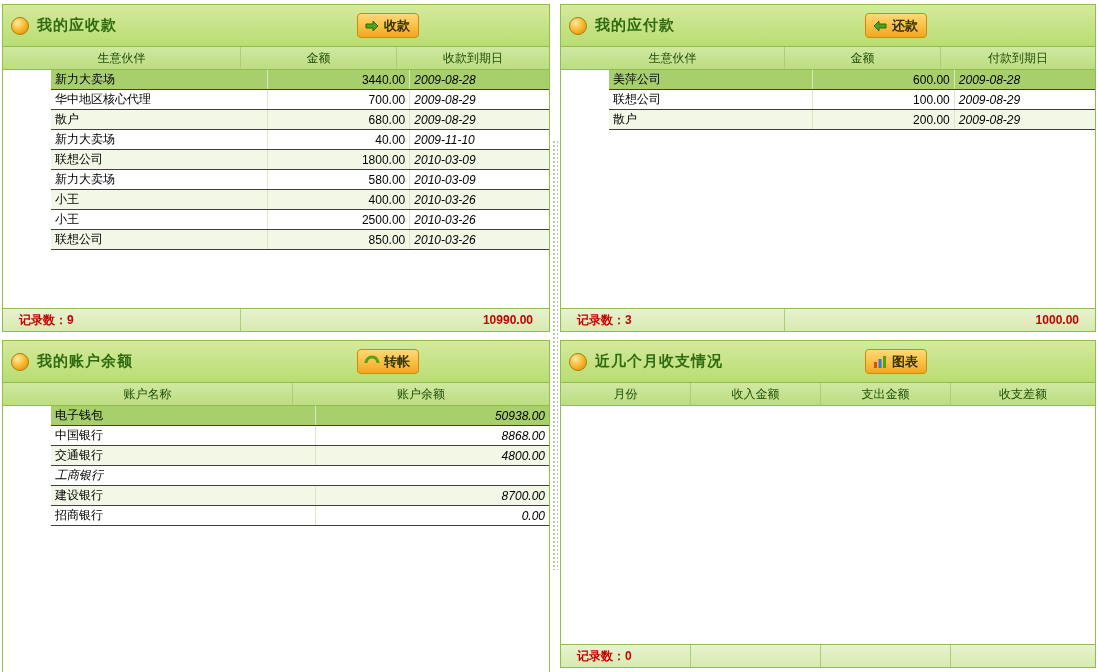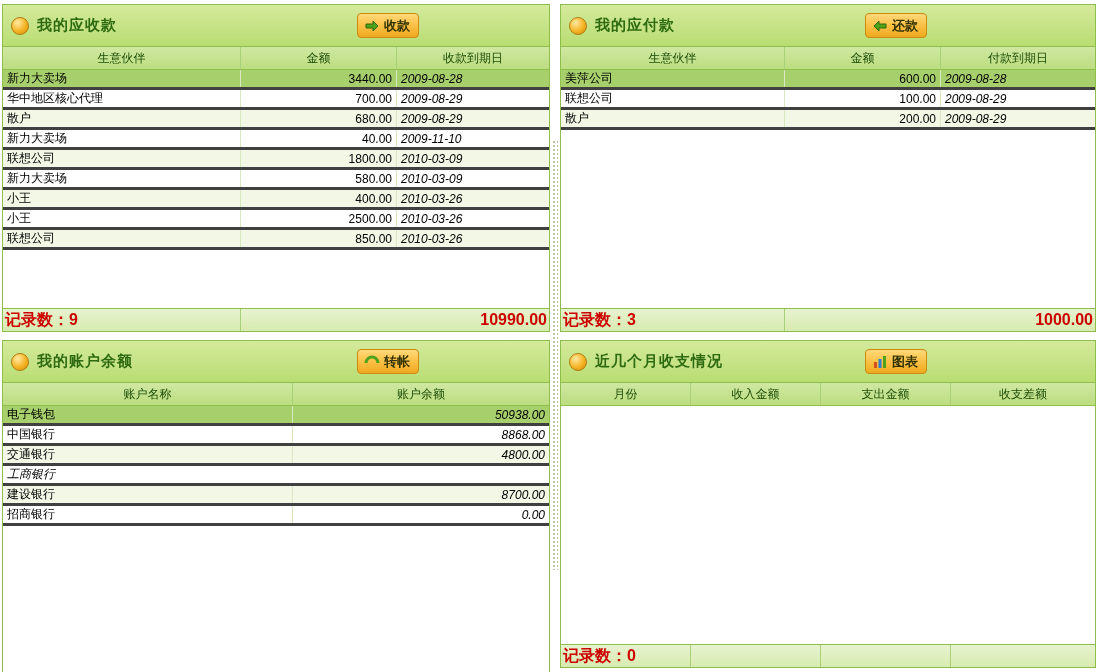--- a/index.html
+++ b/index.html
@@ -110,22 +110,23 @@
   .table-head .th:last-child { border-right: none; }
 
   .table-body {
     flex: 1 1 auto;
     overflow: hidden;
     background: #ffffff;
   }
   .row {
     display: flex;
     height: 20px;
-    border-bottom: 3px solid #404040;
-    box-sizing: border-box;
+    border-bottom: 1px solid #404040;
+    box-sizing: border-box;
+    margin-left: 48px;
   }
   .row.alt { background: #f2f7e6; }
   .row.selected { background: #a7cf6b; }
   .row .td {
     font-size: 12px;
     color: #000000;
     display: flex;
     align-items: center;
     padding: 0 4px;
     border-right: 1px solid #d9e8c0;
@@ -138,26 +139,26 @@
   .td.left { justify-content: flex-start; }
 
   .footer {
     display: flex;
     height: 22px;
     min-height: 22px;
     border-top: 1px solid #8fbf4a;
     background: linear-gradient(to bottom, #e7f2cf 0%, #d7ebb0 100%);
   }
   .footer .fcell {
-    font-size: 16px;
+    font-size: 12px;
     display: flex;
     align-items: center;
     border-right: 1px solid #a9cf79;
     box-sizing: border-box;
-    padding: 0 2px;
+    padding: 0 16px;
     overflow: hidden;
     white-space: nowrap;
   }
   .footer .fcell:last-child { border-right: none; }
   .footer .count { color: #cc0000; font-weight: bold; }
   .footer .total { color: #cc0000; font-weight: bold; justify-content: flex-end; }
 
   
   .mid-divider {
     position: absolute;

